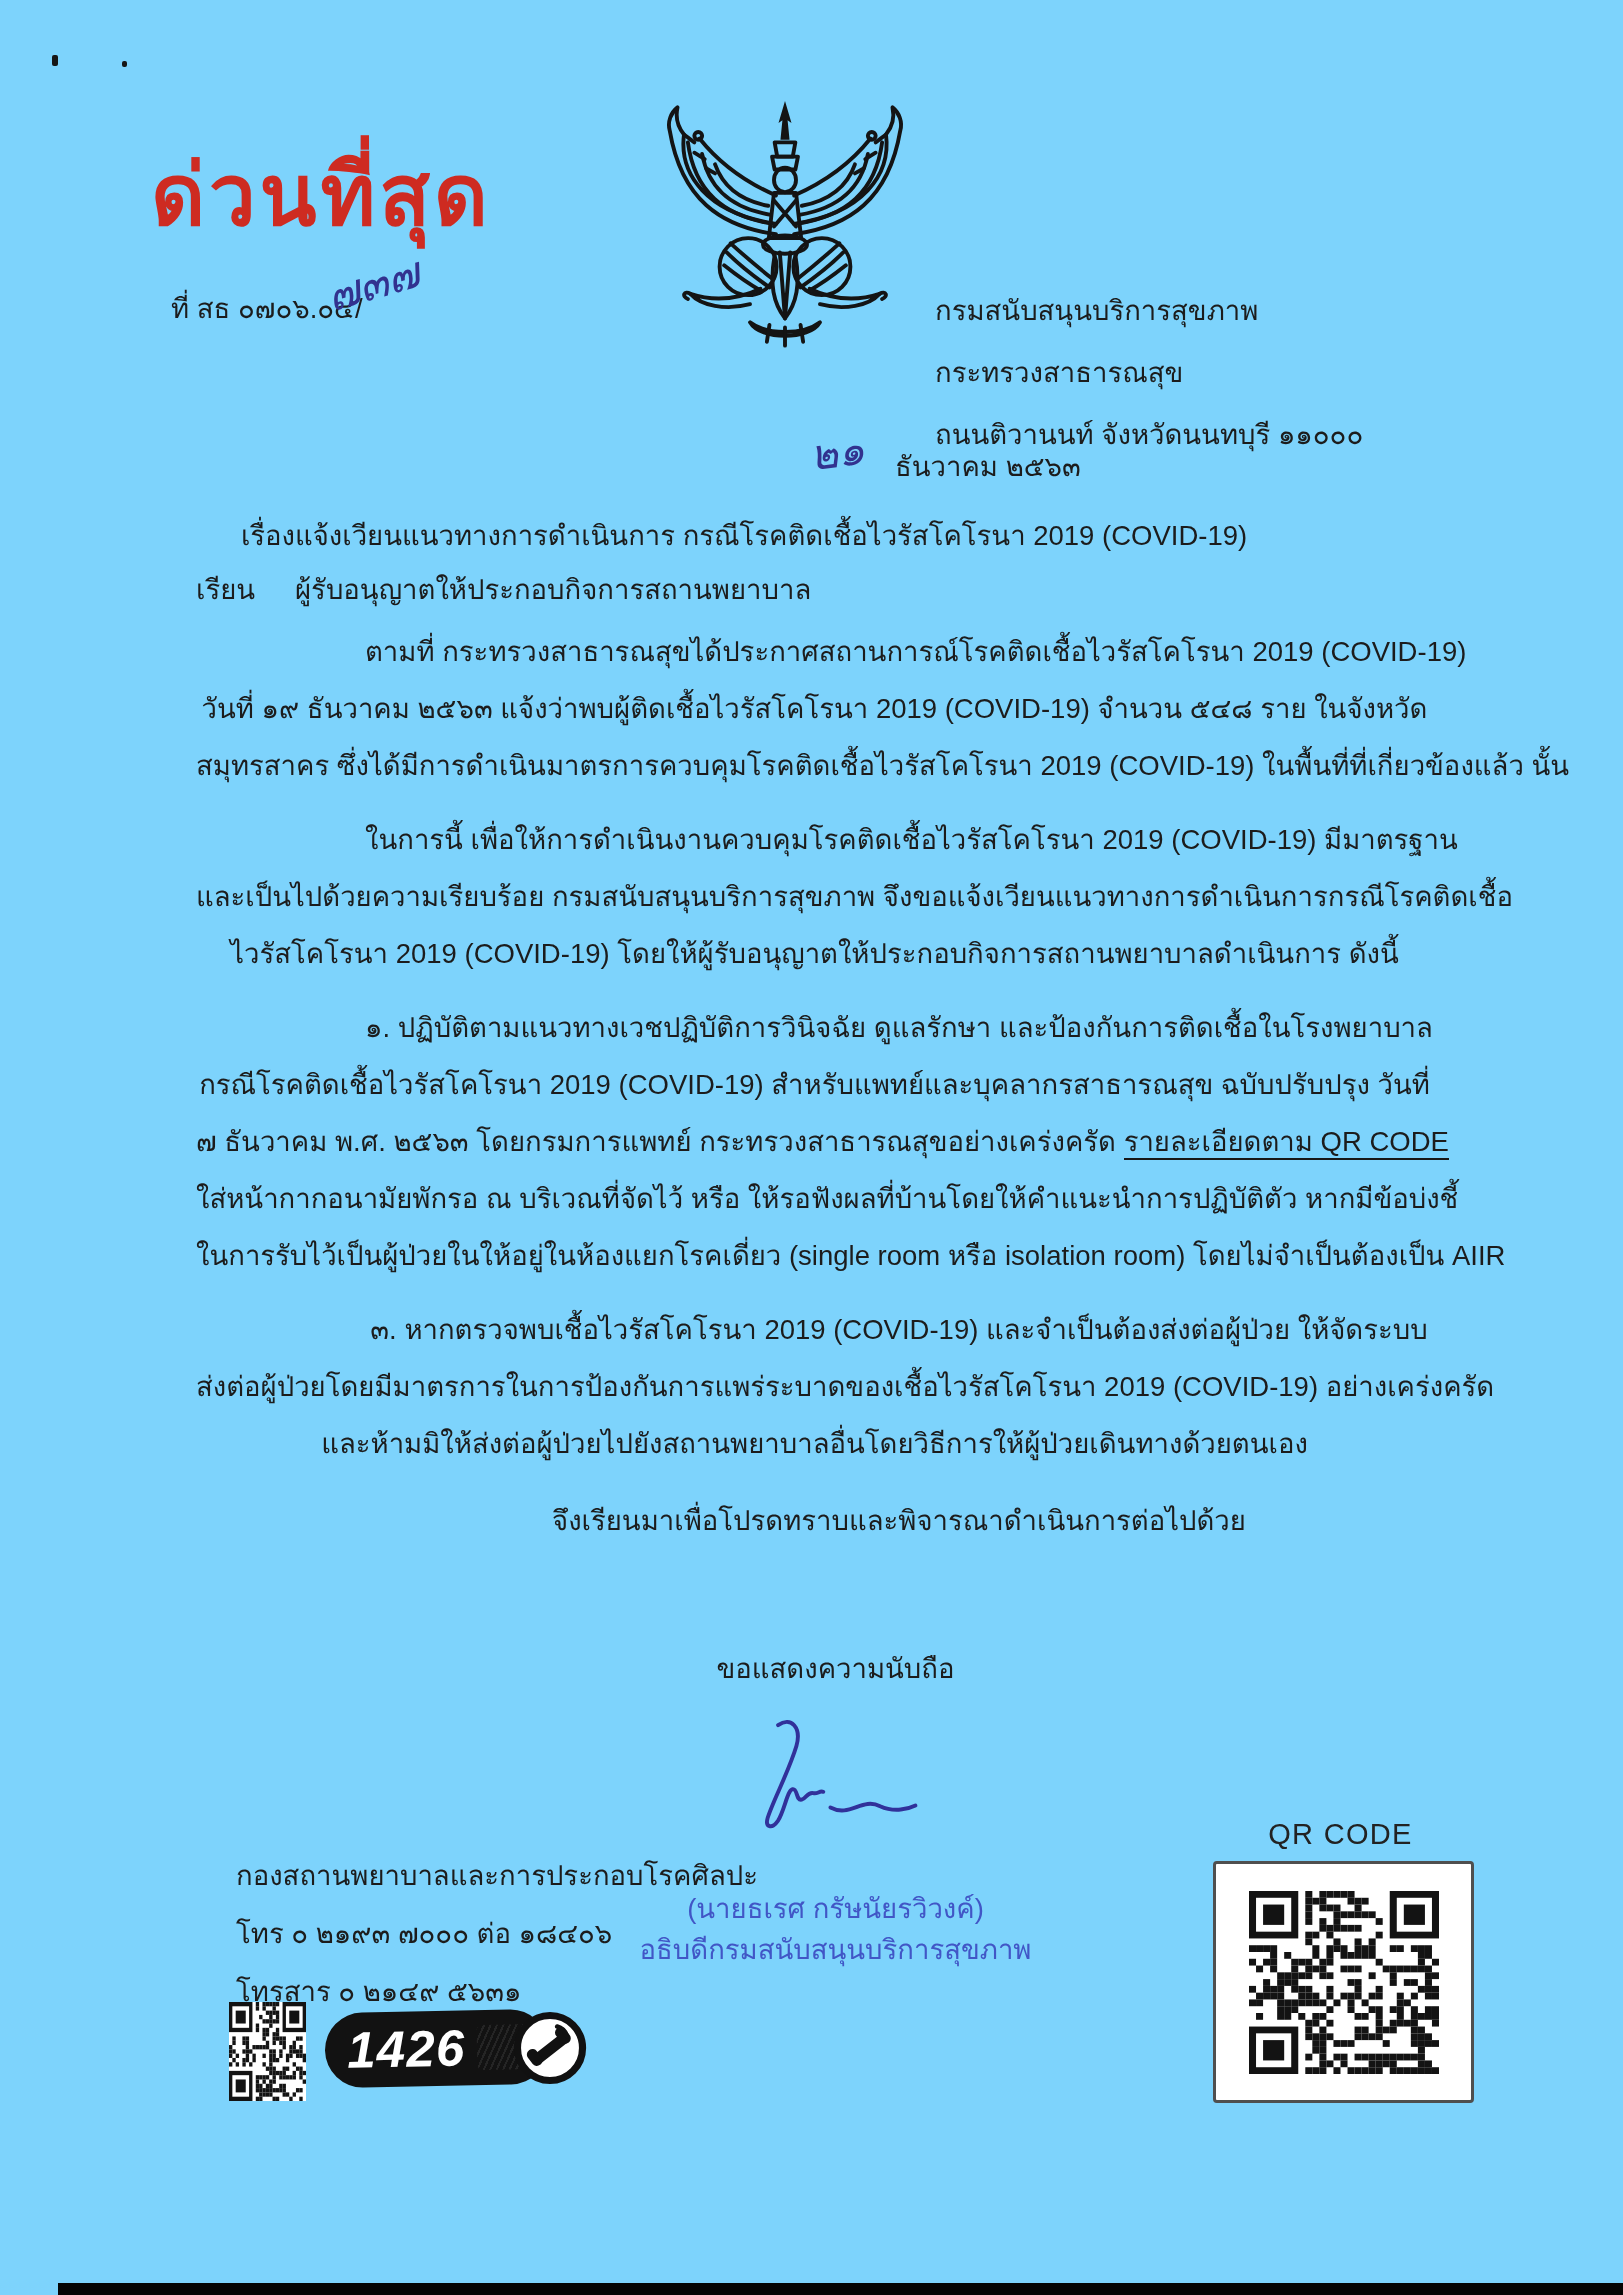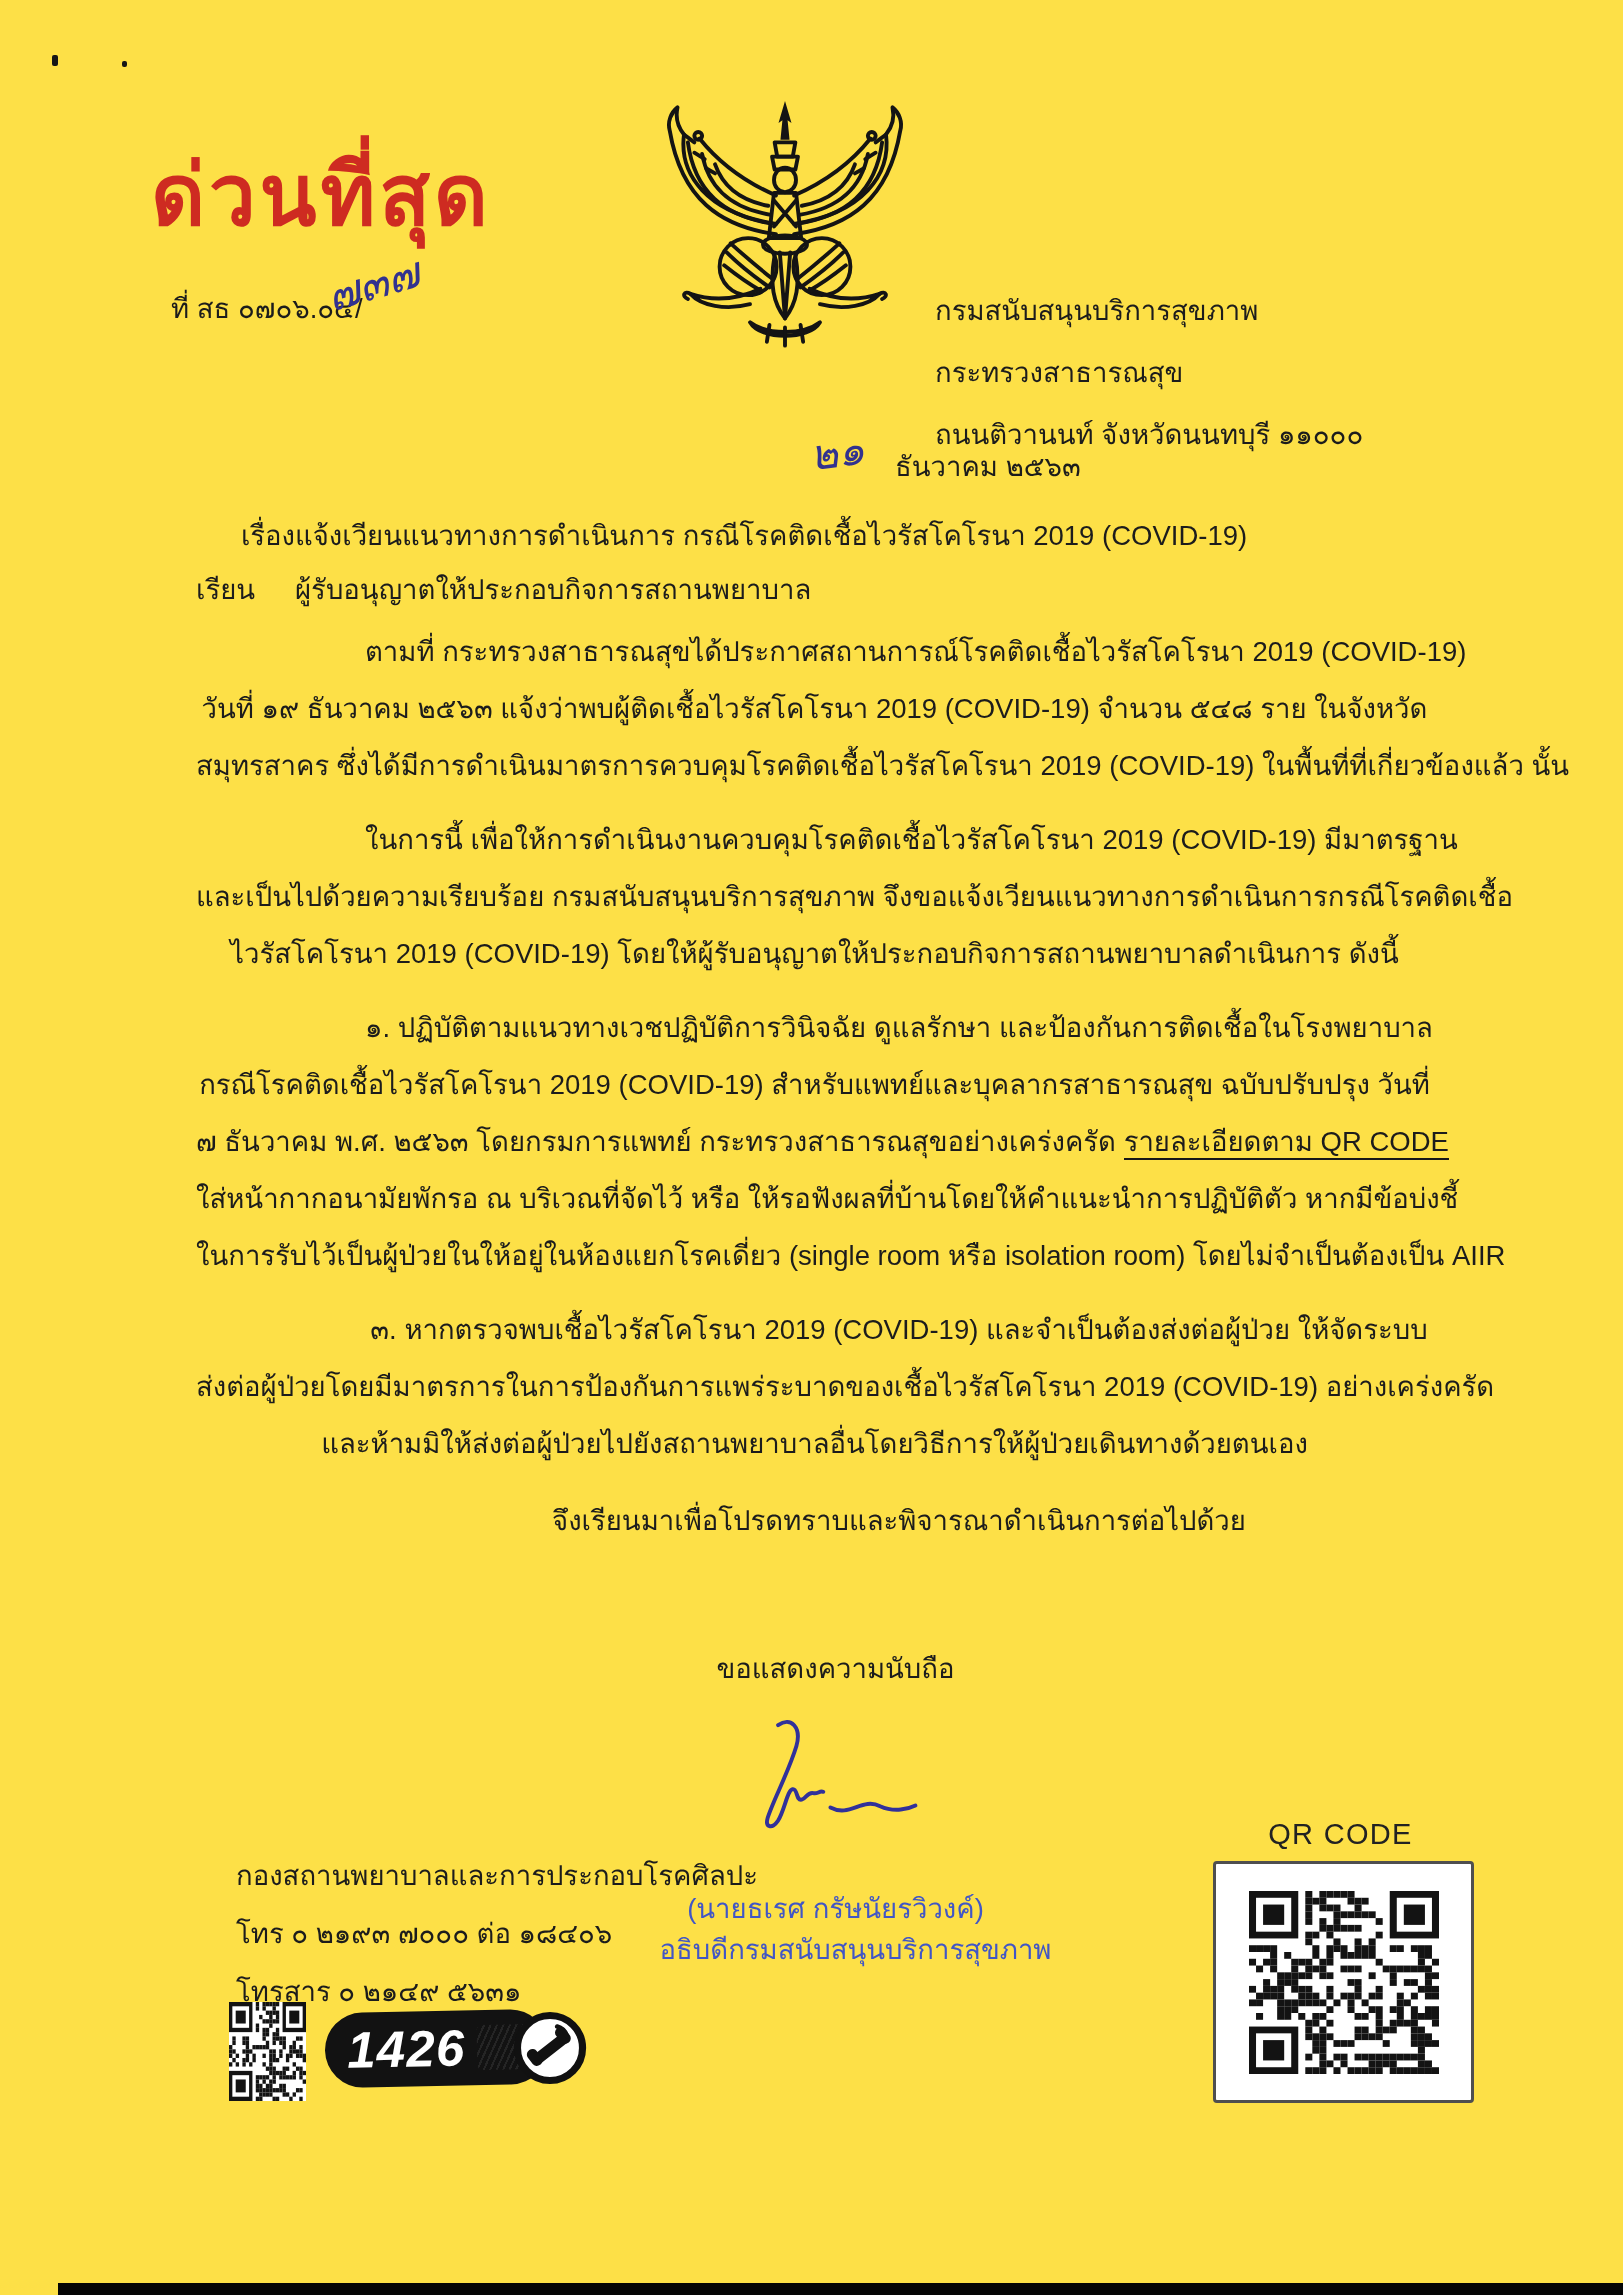--- a/index.html
+++ b/index.html
@@ -1,19 +1,19 @@
 <!DOCTYPE html>
 <html style="font-size:10.5px"><head>
 <meta charset="utf-8">
 <style>
   html,body{margin:0;padding:0;background:#e8e8e8;}
   .page{
     position:relative;
     width:1623px;height:2295px;
-    background:#fde047;
+    background:#7dd3fc;
     overflow:hidden;
     font-family:"Liberation Sans","DejaVu Sans",sans-serif;
     color:#1c1c1c;
   }
 
   .scan-mark{position:absolute;background:#161616;border-radius:2px;}
 
   .stamp{
     position:absolute;left:151px;top:126px;
     font-size:86px;font-weight:700;letter-spacing:3.9px;
@@ -185,21 +185,21 @@
   <div class="sig-block" style="top:1646px;">ขอแสดงความนับถือ</div>
 
   <svg class="signature-svg" viewBox="0 0 290 185">
     <g stroke="#31319a" stroke-width="6" fill="none" stroke-linecap="round">
       <path d="M58 20 C78 6 94 24 86 52 C74 92 50 136 42 162 C38 176 48 180 58 166 C68 150 72 120 80 118 C88 116 85 136 94 134 C101 132 103 122 112 124 C118 126 121 120 127 122"></path>
       <path d="M138 146 C168 162 186 130 214 144 C236 154 258 148 268 143"></path>
     </g>
   </svg>
 
   <div class="sig-block blue-print" style="top:1886px;">(นายธเรศ กรัษนัยรวิวงค์)</div>
-  <div class="sig-block blue-print" style="top:1927px;margin-left:20px;">อธิบดีกรมสนับสนุนบริการสุขภาพ</div>
+  <div class="sig-block blue-print" style="top:1927px;">อธิบดีกรมสนับสนุนบริการสุขภาพ</div>
 
   <div class="footer">
     <div class="line">กองสถานพยาบาลและการประกอบโรคศิลปะ</div>
     <div class="line">โทร  ๐ ๒๑๙๓ ๗๐๐๐ ต่อ ๑๘๔๐๖</div>
     <div class="line">โทรสาร ๐ ๒๑๔๙ ๕๖๓๑</div>
   </div>
 
   <div class="qr-small"><svg viewBox="0 0 23 23" width="100%" height="100%" preserveAspectRatio="none">
         <rect x="0" y="0" width="23" height="23" fill="#fff"></rect>
         <rect x="8" y="0" width="1" height="1" fill="#131313"></rect>

